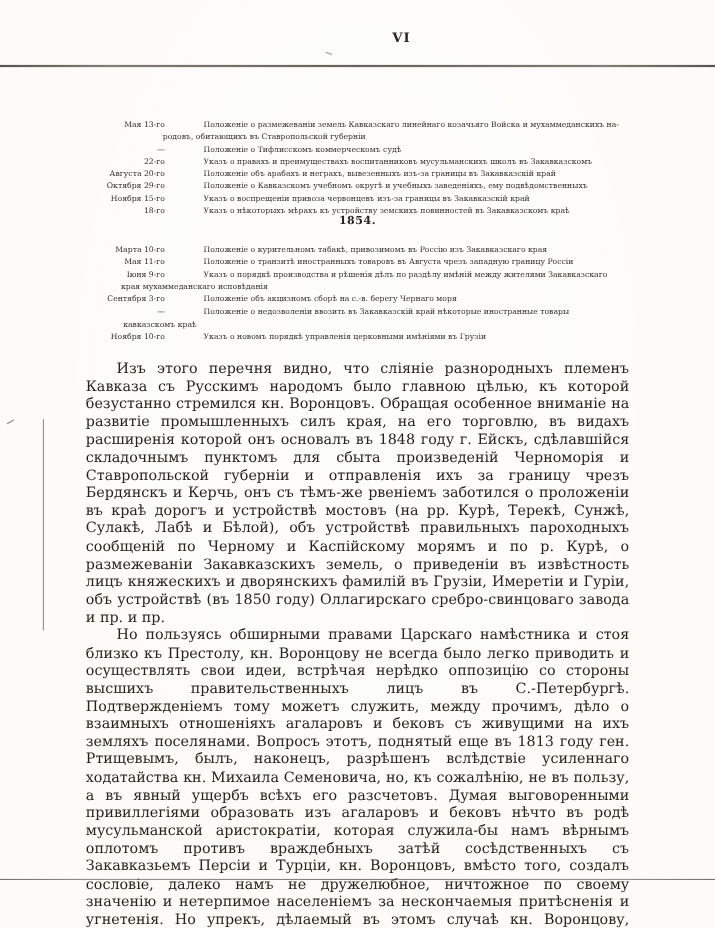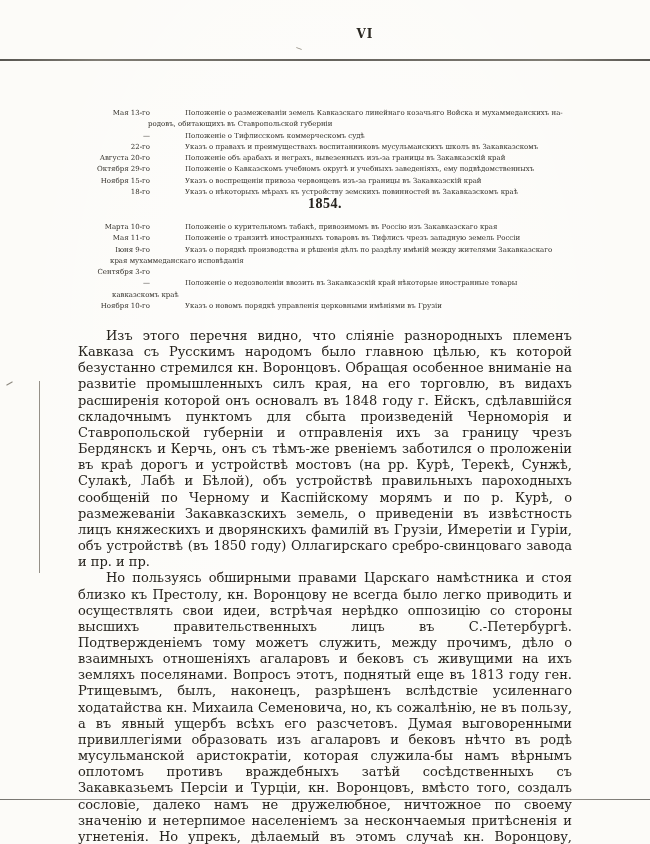--- a/index.html
+++ b/index.html
@@ -48,22 +48,22 @@
   }
   .index-text{position:absolute;left:185px;display:inline-block;}
   .index-wrap{position:absolute;display:inline-block;}
   .wrap-i1{left:148px;text-align:center;}
   .wrap-i2{left:110px;}
   .wrap-i3{left:112px;}
   .row-h{height:11.3px;}
 
   .year-heading{
     position:absolute;top:196px;left:0;width:100%;
-    text-align:center;font-size:14px;font-weight:bold;
-    color:#26231e;letter-spacing:.5px;font-family:Liberation Serif, serif;
+    text-align:center;font-size:10px;font-weight:bold;
+    color:#26231e;letter-spacing:.5px;
   }
 
   
   .body-text{
     position:absolute;top:328px;left:78px;width:494px;
     font-size:13px;line-height:16.15px;
     text-align:justify;
     color:#26231d;
   }
   .body-text p{
@@ -130,31 +130,32 @@
 
   <div class="year-heading">1854.</div>
 
   <div class="index-block" id="index-1854">
     <div class="index-row row-h">
       <span class="index-date">Марта 10-го</span>
       <span class="index-text">Положеніе о курительномъ табакѣ, привозимомъ въ Россію изъ Закавказскаго края</span>
     </div>
     <div class="index-row row-h">
       <span class="index-date">Мая 11-го</span>
-      <span class="index-text">Положеніе о транзитѣ иностранныхъ товаровъ въ Тифлисъ чрезъ западную земель Россіи</span>
+      <span class="index-text">Положеніе о транзитѣ иностранныхъ товаровъ въ Августа чрезъ западную границу Россіи</span>
     </div>
     <div class="index-row row-h">
       <span class="index-date">Іюня 9-го</span>
       <span class="index-text">Указъ о порядкѣ производства и рѣшенія дѣлъ по раздѣлу имѣній между жителями Закавказскаго</span>
     </div>
     <div class="index-row row-h">
       <span class="index-wrap wrap-i2">края мухаммеданскаго исповѣданія</span>
     </div>
     <div class="index-row row-h">
       <span class="index-date">Сентября 3-го</span>
+      <span class="index-text">Положеніе объ акцизномъ сборѣ на с.-в. берегу Чернаго моря</span>
     </div>
     <div class="index-row row-h">
       <span class="index-date">—</span>
       <span class="index-text">Положеніе о недозволеніи ввозить въ Закавказскій край нѣкоторые иностранные товары</span>
     </div>
     <div class="index-row row-h">
       <span class="index-wrap wrap-i3">кавказскомъ краѣ</span>
     </div>
     <div class="index-row row-h">
       <span class="index-date">Ноября 10-го</span>

